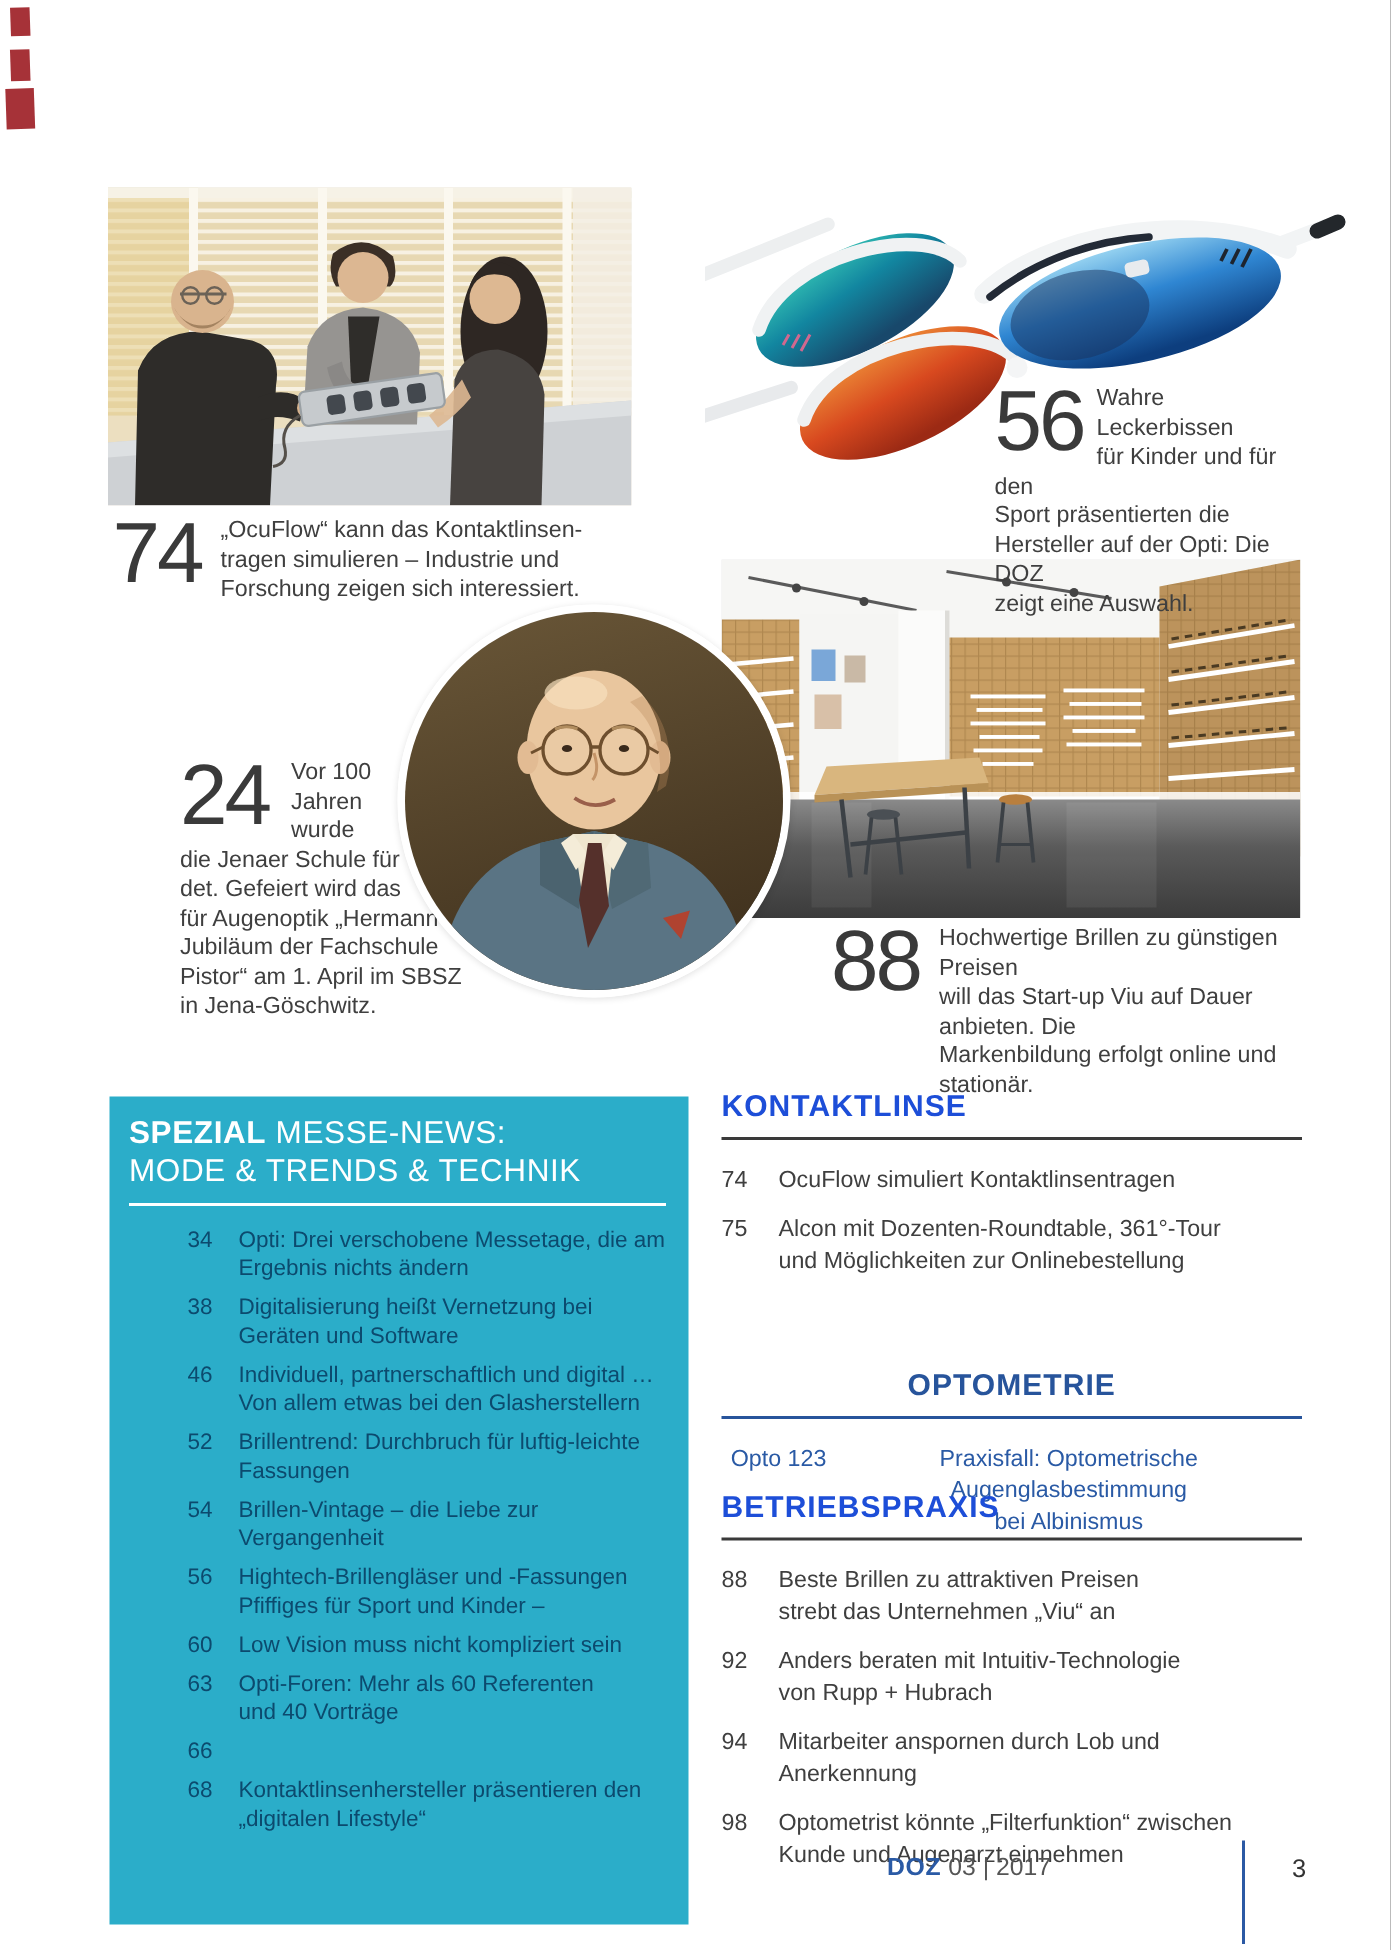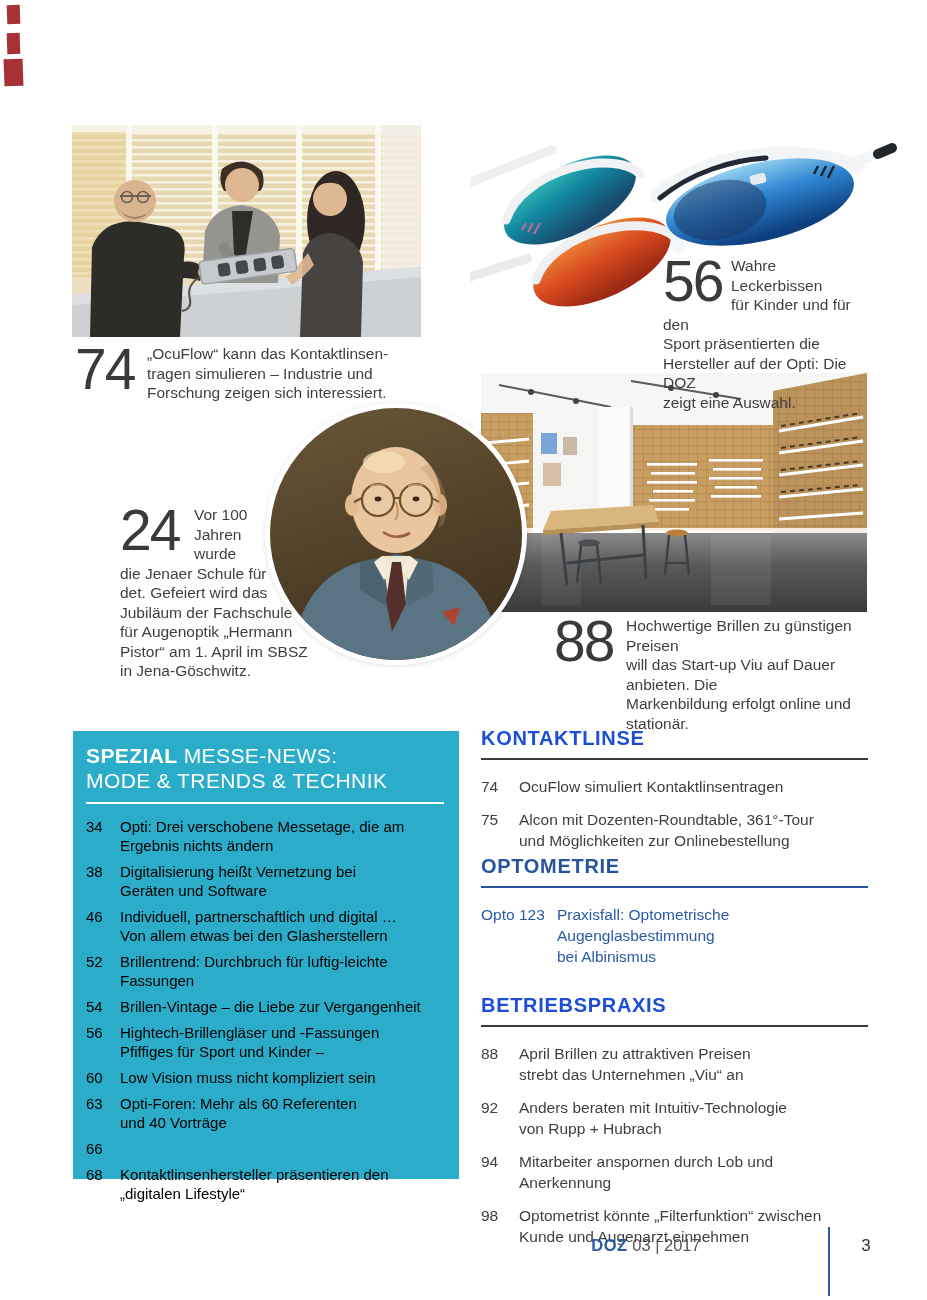--- a/index.html
+++ b/index.html
@@ -17,26 +17,26 @@
   .teaser-flex{display:flex;}
   .teaser-flex .num-big{flex:none;width:72px;}
   .float-num{float:left;width:68px;margin-right:4px;}
 
   
   .photo{position:absolute;overflow:hidden;background:#eee;}
   .portrait{position:absolute;left:265px;top:403px;width:252px;height:252px;border-radius:50%;
             border:5px solid #fff;overflow:hidden;z-index:3;box-shadow:0 1px 5px rgba(0,0,0,.12);}
 
   
-  .spezial{position:absolute;left:73px;top:731px;width:386px;height:448px;background:#2badc9;
+  .spezial{position:absolute;left:73px;top:731px;width:386px;height:552px;background:#2badc9;
            box-sizing:border-box;padding:12px 14px 0 13px;}
   .sp-title{color:#fff;font-size:21px;line-height:25px;letter-spacing:.4px;font-weight:400;}
   .sp-title b{font-weight:700;}
   .sp-rule{height:2px;background:#fff;margin:9px 0 13px 0;width:358px;}
-  .sp-item{display:flex;margin-bottom:7px;font-size:15px;line-height:19px;color:#000000;}
+  .sp-item{display:flex;margin-bottom:7px;font-size:15px;line-height:19px;color:#0c4a6e;margin-left:39px;}
   .sp-item .num{flex:none;width:34px;}
 
   
   .section{position:absolute;left:481px;width:387px;}
   .sec-title{font-size:20px;font-weight:700;letter-spacing:.7px;color:#1d4ed8;}
   .sec-rule{height:2px;background:#3a3a3a;margin-top:8px;}
   .section.blue .sec-title{color:#27549b;}
   .section.blue .sec-rule{background:#27549b;}
   .section.blue .sec-item{color:#2a5aa5;}
   .sec-items{margin-top:16px;}
@@ -322,22 +322,22 @@
     </svg>
   </div>
 
   <div class="abs teaser" style="left:120px;top:505px;width:256px;">
     <div class="num-big float-num" style="width:70px;">24</div>
     <span class="ln">Vor 100</span>
     <span class="ln">Jahren</span>
     <span class="ln">wurde</span>
     <span class="ln">die Jenaer Schule für</span>
     <span class="ln">det. Gefeiert wird das</span>
+    <span class="ln">für Augenoptik „Hermann</span>
     <span class="ln">Jubiläum der Fachschule</span>
-    <span class="ln">für Augenoptik „Hermann</span>
     <span class="ln">Pistor“ am 1. April im SBSZ</span>
     <span class="ln">in Jena-Göschwitz.</span>
   </div>
 
   <div class="spezial">
     <div class="sp-title">
       <b>SPEZIAL</b><span> MESSE-NEWS:</span><br>
       <span>MODE &amp; TRENDS &amp; TECHNIK</span>
     </div>
     <div class="sp-rule"></div>
@@ -420,42 +420,42 @@
       <div class="sec-item">
         <span class="num">75</span>
         <span class="txt">
             <span class="ln">Alcon mit Dozenten-Roundtable, 361°-Tour</span>
             <span class="ln">und Möglichkeiten zur Onlinebestellung</span>
           </span>
       </div>
     </div>
   </div>
 
-  <div class="section blue" style="top:855px;">
+  <div class="section blue" style="top:913px;text-align:center;">
     <div class="sec-title">OPTOMETRIE</div>
     <div class="sec-rule"></div>
     <div class="sec-items">
       <div class="sec-item">
         <span class="num wide">Opto 123</span>
         <span class="txt">
             <span class="ln">Praxisfall: Optometrische Augenglasbestimmung</span>
             <span class="ln">bei Albinismus</span>
           </span>
       </div>
     </div>
   </div>
 
   <div class="section" style="top:994px;">
     <div class="sec-title">BETRIEBSPRAXIS</div>
     <div class="sec-rule"></div>
     <div class="sec-items">
       <div class="sec-item">
         <span class="num">88</span>
         <span class="txt">
-            <span class="ln">April Brillen zu attraktiven Preisen</span>
+            <span class="ln">Beste Brillen zu attraktiven Preisen</span>
             <span class="ln">strebt das Unternehmen „Viu“ an</span>
           </span>
       </div>
       <div class="sec-item">
         <span class="num">92</span>
         <span class="txt">
             <span class="ln">Anders beraten mit Intuitiv-Technologie</span>
             <span class="ln">von Rupp + Hubrach</span>
           </span>
       </div>

